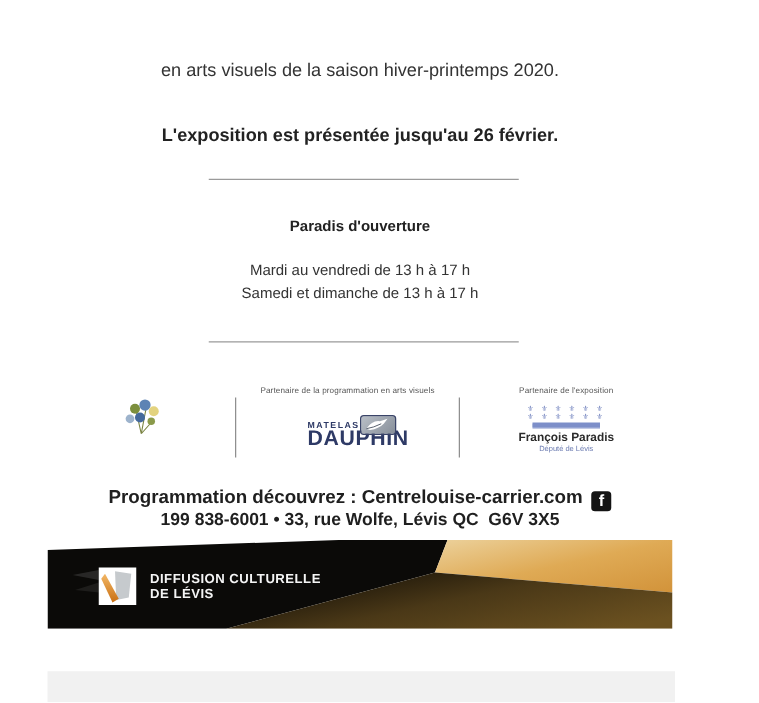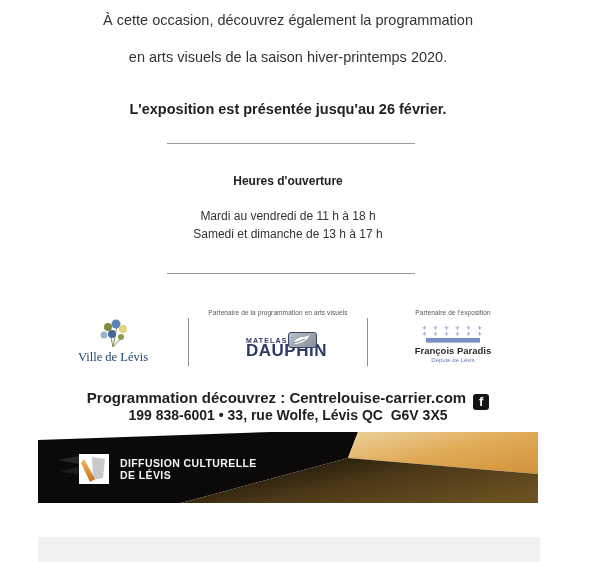--- a/index.html
+++ b/index.html
@@ -49,45 +49,43 @@
                font-size:10.5px;letter-spacing:.4px;line-height:11px;}
   .bt1{top:26px;text-align:right;} .bt2{top:38px;}
   .footer-strip{position:absolute;left:38px;top:537px;width:502px;height:25px;background:#f1f1f1;}
 </style>
 </head>
 <body>
 
 <div class="page">
   <div class="content">
 
-    <div class="cline intro" style="top:12px">À cette occasion, découvrez également la programmation</div>
     <div class="cline intro" style="top:49px">en arts visuels de la saison hiver-printemps 2020.</div>
     <div class="cline intro-bold" style="top:101px">L'exposition est présentée jusqu'au 26 février.</div>
 
     <div class="divider" style="top:143px"></div>
 
-    <div class="cline hours-title" style="top:174px">Heures d'ouverture</div>
-    <div class="cline hours-line" style="top:209px">Mardi au vendredi de 11 h à 18 h</div>
+    <div class="cline hours-title" style="top:174px">Paradis d'ouverture</div>
+    <div class="cline hours-line" style="top:209px">Mardi au vendredi de 13 h à 17 h</div>
     <div class="cline hours-line" style="top:227px">Samedi et dimanche de 13 h à 17 h</div>
 
     <div class="divider" style="top:273px"></div>
 
     <div class="partners">
 
       <div class="pcol ville">
         <svg width="36" height="32" viewBox="0 0 36 32">
           <path d="M18 30 L14 12 M18 30 L22 9 M18 30 L26 21" stroke="#7a8444" stroke-width="0.9" fill="none"></path>
           <circle cx="13" cy="10" r="4" fill="#7c8f3d"></circle>
           <circle cx="21" cy="7" r="4.5" fill="#5d83b4"></circle>
           <circle cx="28" cy="12" r="4" fill="#e3d37f"></circle>
           <circle cx="9" cy="18" r="3.5" fill="#9db3cc"></circle>
           <circle cx="17" cy="17" r="4" fill="#44699c"></circle>
           <circle cx="26" cy="20" r="3" fill="#8a9a4a"></circle>
         </svg>
-        <div class="ville-name">Ville de Lévis</div>
       </div>
 
       <div class="vsep" style="left:150px"></div>
 
       <div class="pcol dauphin-col">
         <div class="plabel">Partenaire de la programmation en arts visuels</div>
         <div class="dauphin">
           <div class="dauphin-top">MATELAS</div>
           <div class="dauphin-main">DAUPHIN</div>
           <div class="dolphin-box">

